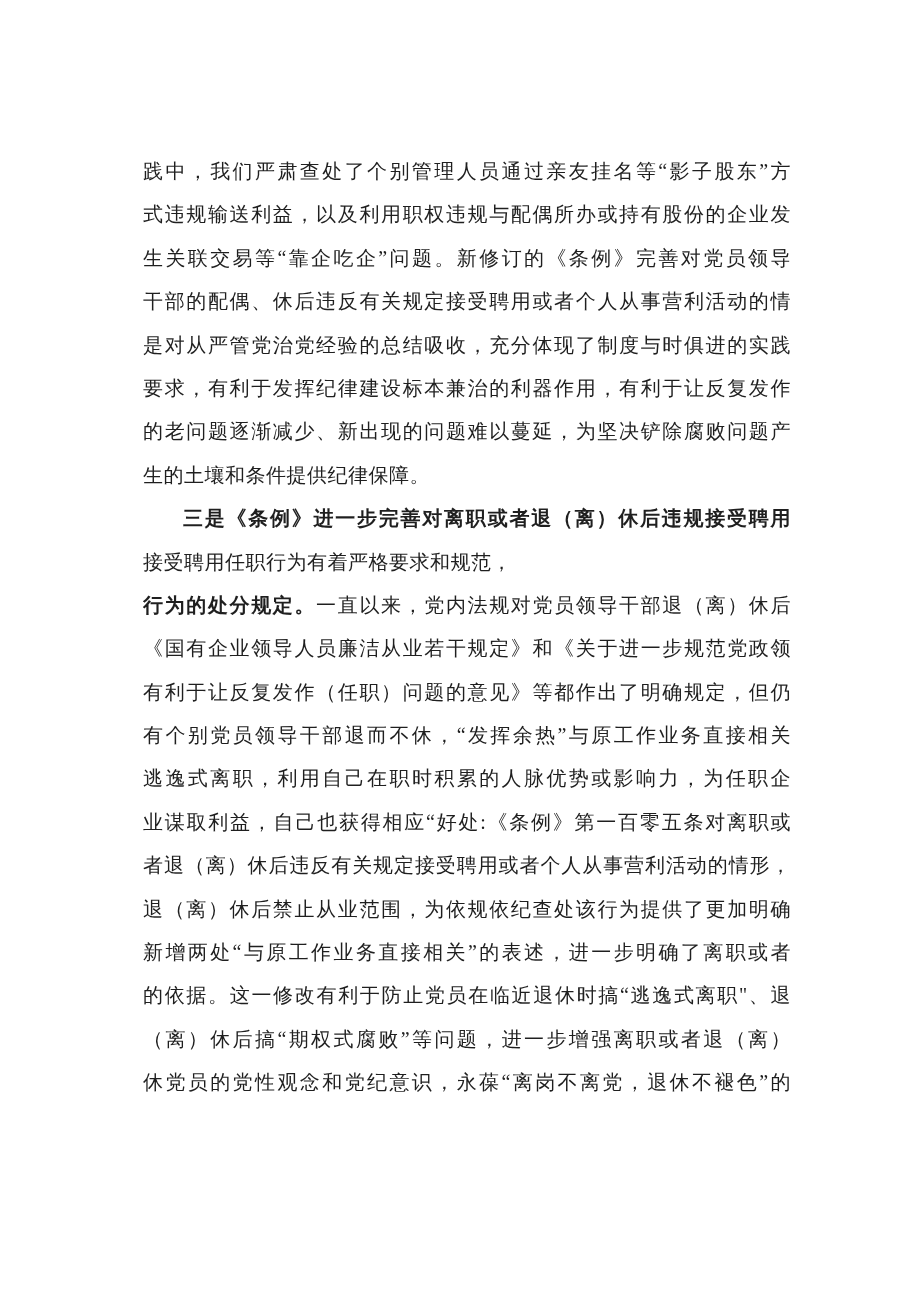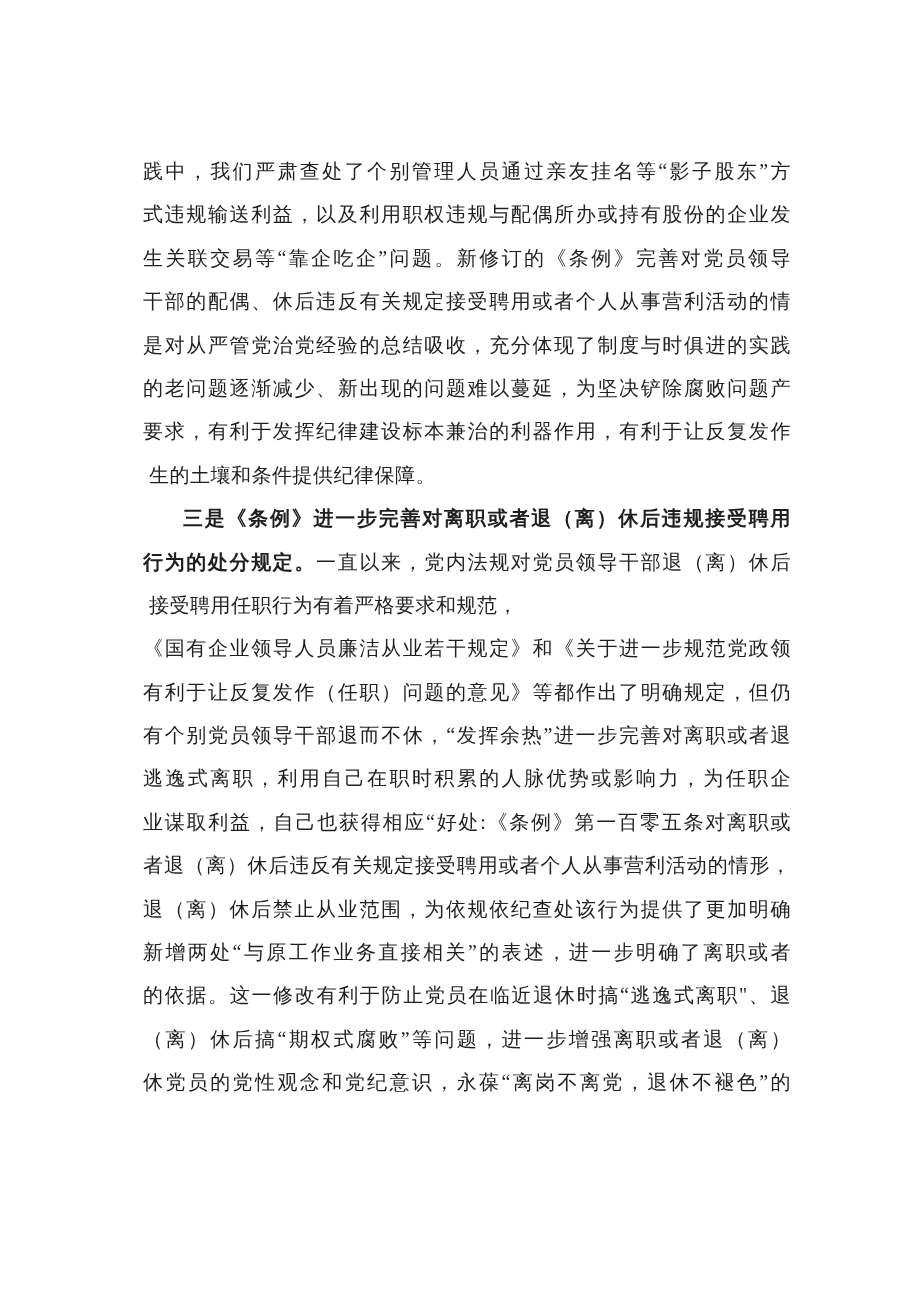--- a/index.html
+++ b/index.html
@@ -26,49 +26,48 @@
     line-height: 43.4px;
     height: 43.4px;
     overflow: hidden;
     text-align: justify;
     text-align-last: justify;
     letter-spacing: 0.5px;
     color: #1f1f1f;
   }
   .line.end {
     text-align-last: left;
-    margin-left: 6px;
   }
   .line.indent-2 {
     text-indent: 40px;
   }
   .seg-bold {
     font-weight: 700;
     font-family: Liberation Serif, serif;
   }
 </style>
 </head>
 <body>
 
 <div class="page">
   <div class="doc" id="doc">
       <div class="line"><span class="seg-regular">践中，我们严肃查处了个别管理人员通过亲友挂名等“影子股东”方</span></div>
       <div class="line"><span class="seg-regular">式违规输送利益，以及利用职权违规与配偶所办或持有股份的企业发</span></div>
       <div class="line"><span class="seg-regular">生关联交易等“靠企吃企”问题。新修订的《条例》完善对党员领导</span></div>
       <div class="line"><span class="seg-regular">干部的配偶、休后违反有关规定接受聘用或者个人从事营利活动的情形，</span></div>
       <div class="line"><span class="seg-regular">是对从严管党治党经验的总结吸收，充分体现了制度与时俱进的实践</span></div>
+      <div class="line"><span class="seg-regular">要求，有利于发挥纪律建设标本兼治的利器作用，有利于让反复发作</span></div>
       <div class="line"><span class="seg-regular">的老问题逐渐减少、新出现的问题难以蔓延，为坚决铲除腐败问题产</span></div>
-      <div class="line"><span class="seg-regular">要求，有利于发挥纪律建设标本兼治的利器作用，有利于让反复发作</span></div>
       <div class="line end"><span class="seg-regular">生的土壤和条件提供纪律保障。</span></div>
       <div class="line indent-2"><span class="seg-bold">三是《条例》进一步完善对离职或者退（离）休后违规接受聘用</span></div>
+      <div class="line end"><span class="seg-regular">接受聘用任职行为有着严格要求和规范，</span></div>
       <div class="line"><span class="seg-bold">行为的处分规定。</span><span class="seg-regular">一直以来，党内法规对党员领导干部退（离）休后</span></div>
-      <div class="line end"><span class="seg-regular">接受聘用任职行为有着严格要求和规范，</span></div>
       <div class="line"><span class="seg-regular">《国有企业领导人员廉洁从业若干规定》和《关于进一步规范党政领</span></div>
       <div class="line"><span class="seg-regular">有利于让反复发作（任职）问题的意见》等都作出了明确规定，但仍</span></div>
-      <div class="line"><span class="seg-regular">有个别党员领导干部退而不休，“发挥余热”进一步完善对离职或者退</span></div>
+      <div class="line"><span class="seg-regular">有个别党员领导干部退而不休，“发挥余热”与原工作业务直接相关</span></div>
       <div class="line"><span class="seg-regular">逃逸式离职，利用自己在职时积累的人脉优势或影响力，为任职企</span></div>
       <div class="line"><span class="seg-regular">业谋取利益，自己也获得相应“好处:《条例》第一百零五条对离职或</span></div>
       <div class="line"><span class="seg-regular">者退（离）休后违反有关规定接受聘用或者个人从事营利活动的情形，</span></div>
       <div class="line"><span class="seg-regular">退（离）休后禁止从业范围，为依规依纪查处该行为提供了更加明确</span></div>
       <div class="line"><span class="seg-regular">新增两处“与原工作业务直接相关”的表述，进一步明确了离职或者</span></div>
       <div class="line"><span class="seg-regular">的依据。这一修改有利于防止党员在临近退休时搞“逃逸式离职"、退</span></div>
       <div class="line"><span class="seg-regular">（离）休后搞“期权式腐败”等问题，进一步增强离职或者退（离）</span></div>
       <div class="line"><span class="seg-regular">休党员的党性观念和党纪意识，永葆“离岗不离党，退休不褪色”的</span></div>
     </div>
 </div>

